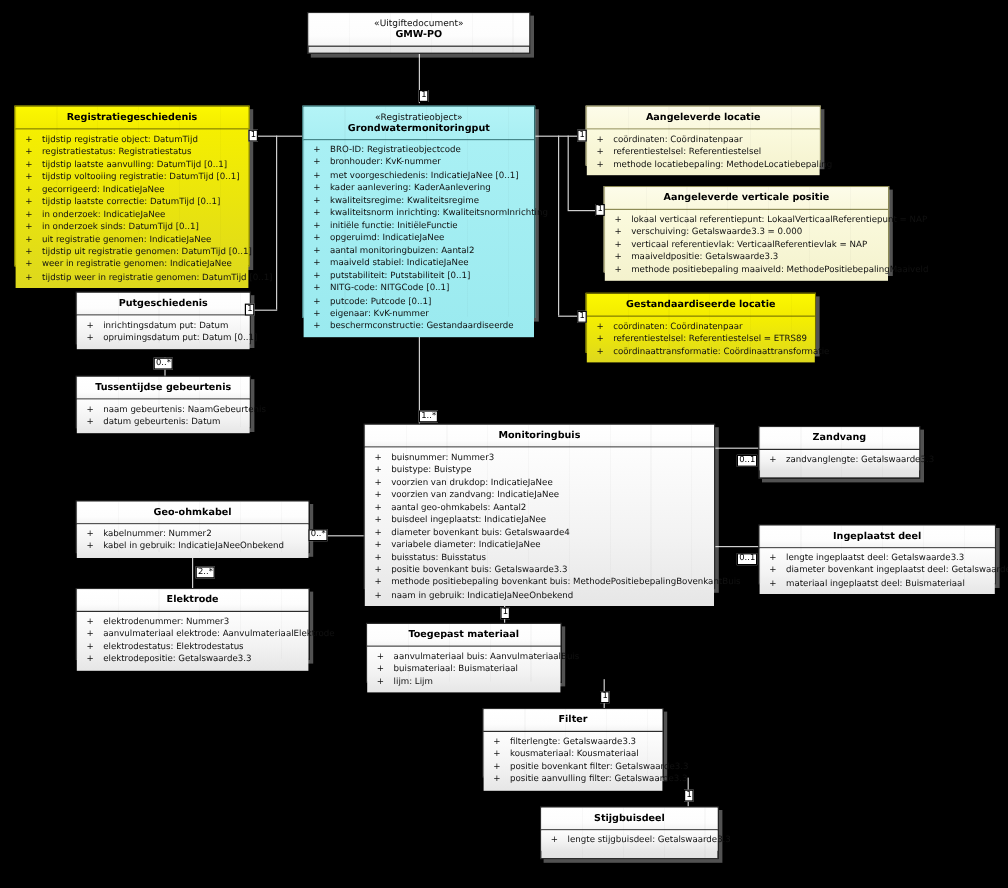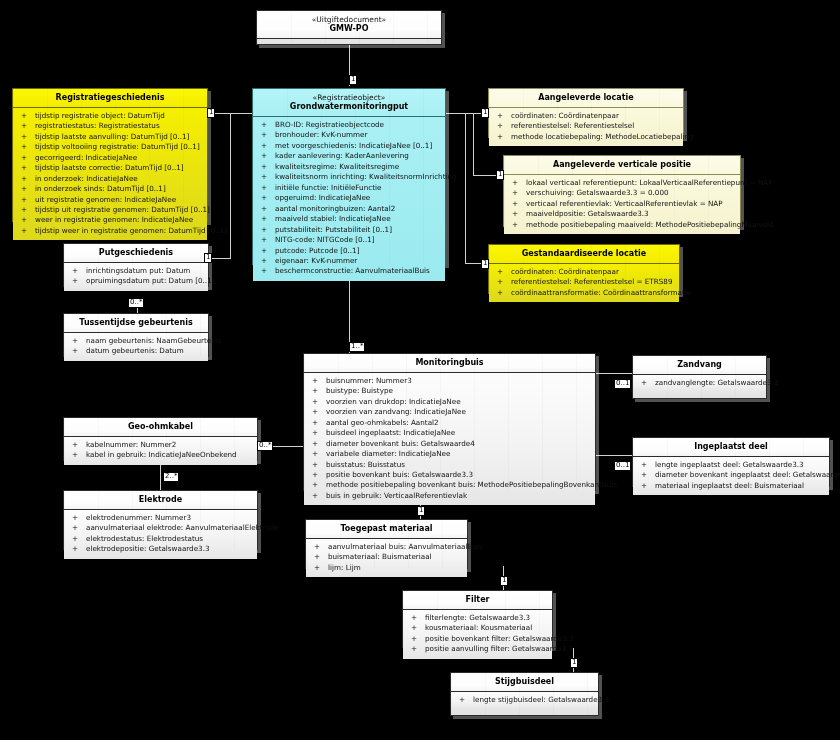--- a/index.html
+++ b/index.html
@@ -166,21 +166,21 @@
       <li><span class="vis">+</span><span class="txt">kwaliteitsregime: Kwaliteitsregime</span></li>
       <li><span class="vis">+</span><span class="txt">kwaliteitsnorm inrichting: KwaliteitsnormInrichting</span></li>
       <li><span class="vis">+</span><span class="txt">initiële functie: InitiëleFunctie</span></li>
       <li><span class="vis">+</span><span class="txt">opgeruimd: IndicatieJaNee</span></li>
       <li><span class="vis">+</span><span class="txt">aantal monitoringbuizen: Aantal2</span></li>
       <li><span class="vis">+</span><span class="txt">maaiveld stabiel: IndicatieJaNee</span></li>
       <li><span class="vis">+</span><span class="txt">putstabiliteit: Putstabiliteit [0..1]</span></li>
       <li><span class="vis">+</span><span class="txt">NITG-code: NITGCode [0..1]</span></li>
       <li><span class="vis">+</span><span class="txt">putcode: Putcode [0..1]</span></li>
       <li><span class="vis">+</span><span class="txt">eigenaar: KvK-nummer</span></li>
-      <li><span class="vis">+</span><span class="txt">beschermconstructie: AanvulmateriaalBuis</span></li>
+      <li><span class="vis">+</span><span class="txt">beschermconstructie: Gestandaardiseerde</span></li>
     </ul>
   </div>
   <div class="mult" style="left:349px;top:75px;">1</div>
 
   <div class="uml c-cream" style="left:488px;top:88px;width:196px;height:50px;">
     <div class="hdr">
       <span class="cname">Aangeleverde locatie</span>
     </div>
     <ul class="attrs">
       <li><span class="vis">+</span><span class="txt">coördinaten: Coördinatenpaar</span></li>
@@ -271,21 +271,21 @@
       <li><span class="vis">+</span><span class="txt">buistype: Buistype</span></li>
       <li><span class="vis">+</span><span class="txt">voorzien van drukdop: IndicatieJaNee</span></li>
       <li><span class="vis">+</span><span class="txt">voorzien van zandvang: IndicatieJaNee</span></li>
       <li><span class="vis">+</span><span class="txt">aantal geo-ohmkabels: Aantal2</span></li>
       <li><span class="vis">+</span><span class="txt">buisdeel ingeplaatst: IndicatieJaNee</span></li>
       <li><span class="vis">+</span><span class="txt">diameter bovenkant buis: Getalswaarde4</span></li>
       <li><span class="vis">+</span><span class="txt">variabele diameter: IndicatieJaNee</span></li>
       <li><span class="vis">+</span><span class="txt">buisstatus: Buisstatus</span></li>
       <li><span class="vis">+</span><span class="txt">positie bovenkant buis: Getalswaarde3.3</span></li>
       <li><span class="vis">+</span><span class="txt">methode positiebepaling bovenkant buis: MethodePositiebepalingBovenkantBuis</span></li>
-      <li><span class="vis">+</span><span class="txt">buis in gebruik: VerticaalReferentievlak</span></li>
+      <li><span class="vis">+</span><span class="txt">naam in gebruik: IndicatieJaNeeOnbekend</span></li>
     </ul>
   </div>
   <div class="mult" style="left:349px;top:342px;">1..*</div>
 
   <div class="uml c-plain" style="left:632px;top:355px;width:135px;height:44px;">
     <div class="hdr">
       <span class="cname">Zandvang</span>
     </div>
     <ul class="attrs">
       <li><span class="vis">+</span><span class="txt">zandvanglengte: Getalswaarde3.3</span></li>

